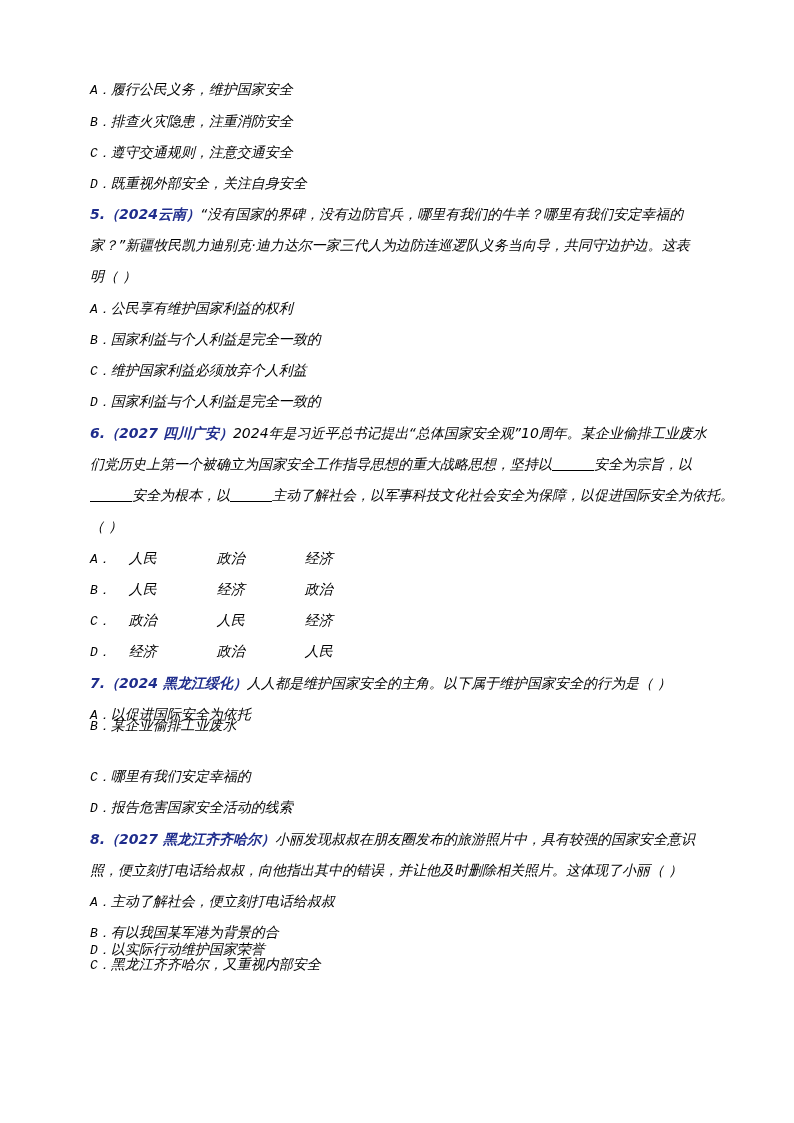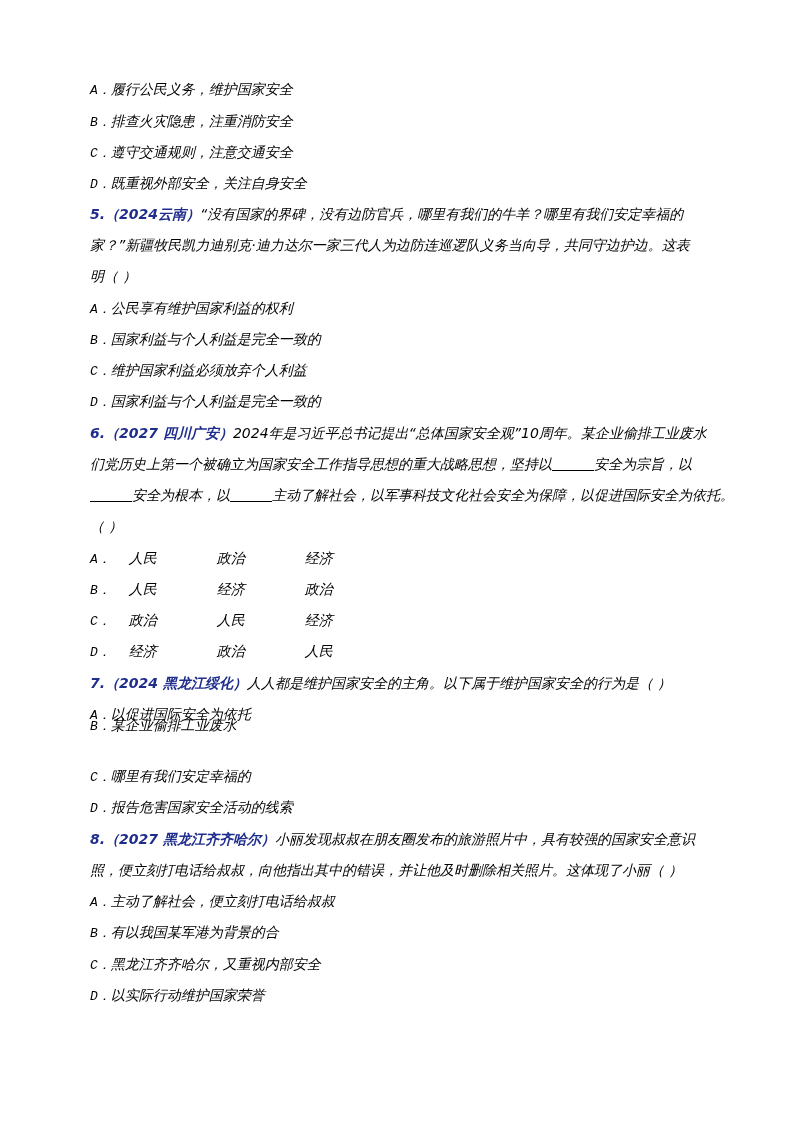--- a/index.html
+++ b/index.html
@@ -43,15 +43,15 @@
   <div class="line" style="top:706px"><span class="opt-letter">A．</span><span>以促进国际安全为依托</span></div>
   <div class="line" style="top:717px"><span class="opt-letter">B．</span><span>某企业偷排工业废水</span></div>
   <div class="line" style="top:768px"><span class="opt-letter">C．</span><span>哪里有我们安定幸福的</span></div>
   <div class="line" style="top:799px"><span class="opt-letter">D．</span><span>报告危害国家安全活动的线索</span></div>
 
   <div class="line" style="top:831px"><span class="qnum">8.</span><span class="qnum">（2027 黑龙江齐齐哈尔）</span><span>小丽发现叔叔在朋友圈发布的旅游照片中，具有较强的国家安全意识</span></div>
   <div class="line" style="top:862px"><span>照，便立刻打电话给叔叔，向他指出其中的错误，并让他及时删除相关照片。这体现了小丽（    ）</span></div>
   <div class="line" style="top:893px"><span class="opt-letter">A．</span><span>主动了解社会，便立刻打电话给叔叔</span></div>
   <div class="line" style="top:924px"><span class="opt-letter">B．</span><span>有以我国某军港为背景的合</span></div>
   <div class="line" style="top:956px"><span class="opt-letter">C．</span><span>黑龙江齐齐哈尔，又重视内部安全</span></div>
-  <div class="line" style="top:987px"><span class="opt-letter">D．</span><span>以实际行动维护国家荣誉</span></div>
+  <div class="line" style="top:941px"><span class="opt-letter">D．</span><span>以实际行动维护国家荣誉</span></div>
 
 </div>
 
 </body></html>

